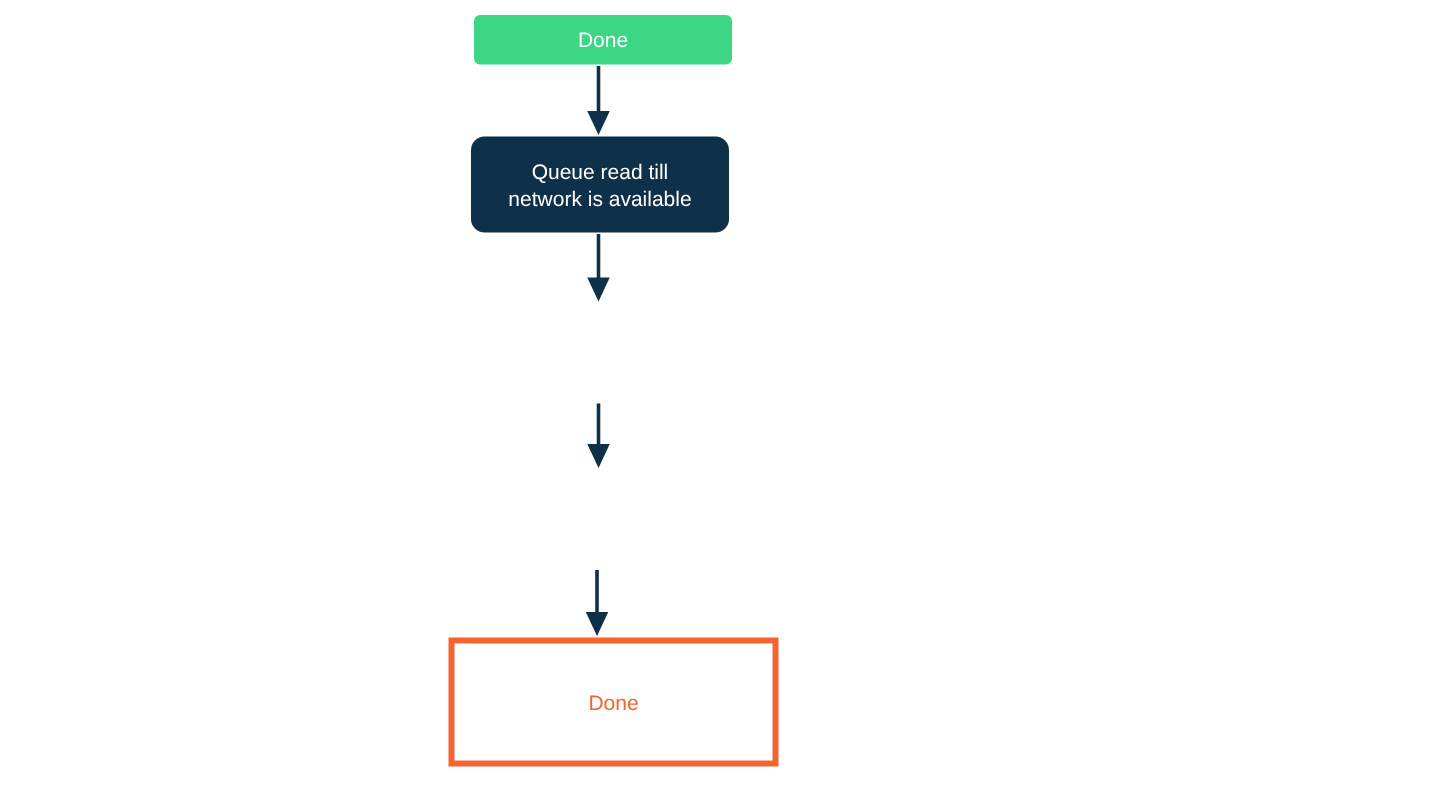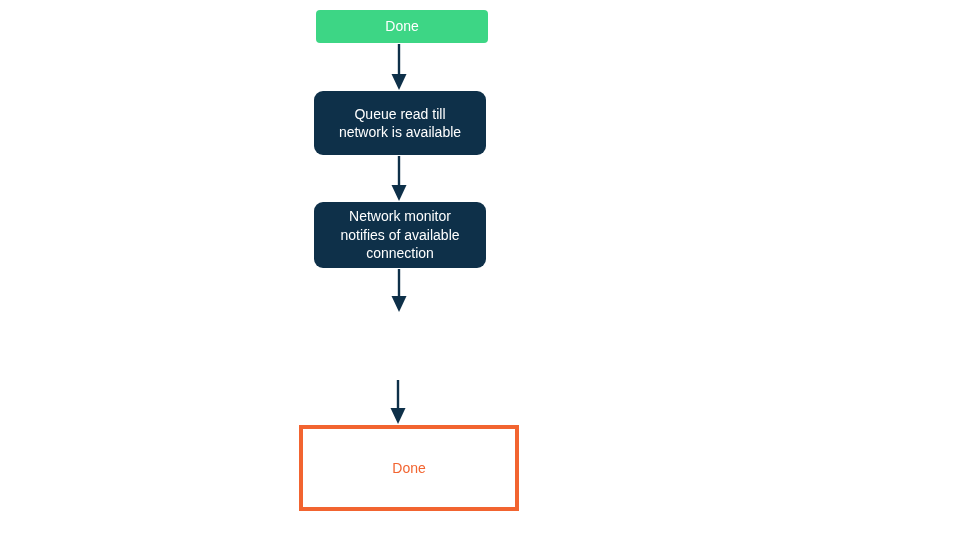--- a/index.html
+++ b/index.html
@@ -119,25 +119,20 @@
   <div class="node node-process node-queue-read">
     <span class="node-label">Queue read till
 network is available</span>
   </div>
 
   <svg class="connector" style="left:386px; top:156px;" width="26" height="47" viewBox="0 0 26 47">
     <line class="connector-line" x1="13" y1="0" x2="13" y2="32"></line>
     <polygon class="connector-head" points="13,45 5.5,29 20.5,29"></polygon>
   </svg>
 
-  <div class="node node-process node-network-monitor">
-    <span class="node-label">Network monitor
-notifies of available
-connection</span>
-  </div>
 
   <svg class="connector" style="left:386px; top:269px;" width="26" height="45" viewBox="0 0 26 45">
     <line class="connector-line" x1="13" y1="0" x2="13" y2="30"></line>
     <polygon class="connector-head" points="13,43 5.5,27 20.5,27"></polygon>
   </svg>
 
 
   <svg class="connector" style="left:385px; top:380px;" width="26" height="46" viewBox="0 0 26 46">
     <line class="connector-line" x1="13" y1="0" x2="13" y2="31"></line>
     <polygon class="connector-head" points="13,44 5.5,28 20.5,28"></polygon>

